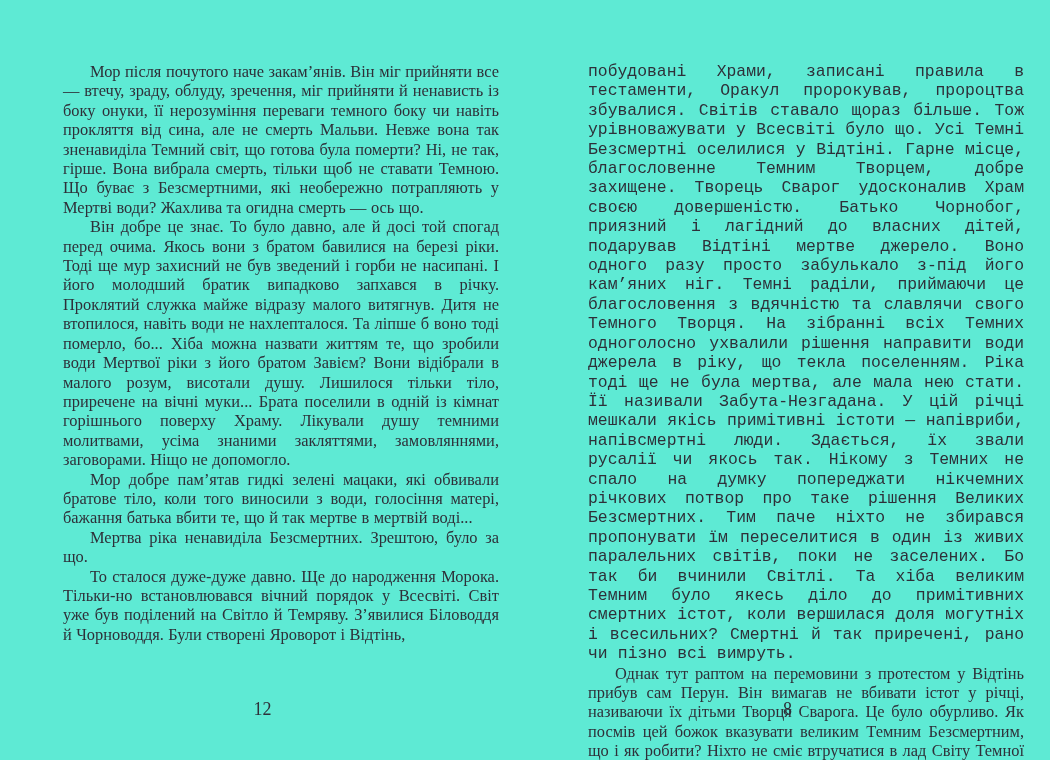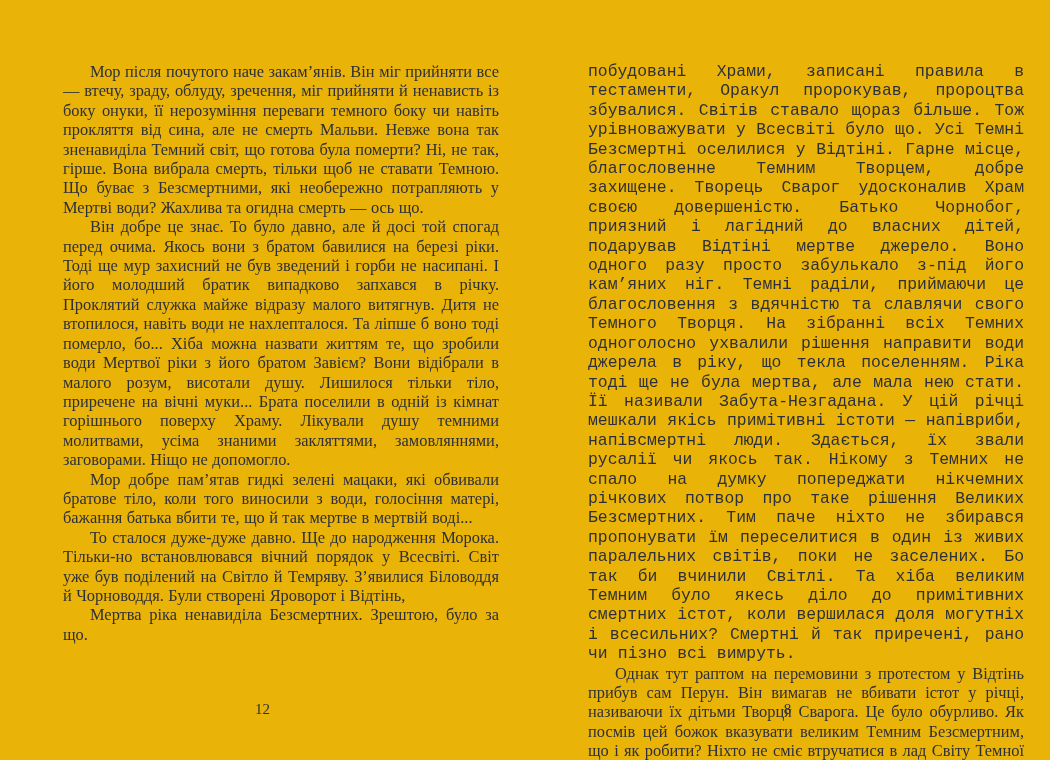--- a/index.html
+++ b/index.html
@@ -18,21 +18,21 @@
     position: relative;
     display: flex;
     width: 1050px;
     height: 760px;
     background: #ffffff;
   }
   .page {
     position: relative;
     width: 525px;
     height: 760px;
-    background: #eab308;
+    background: #5eead4;
   }
   .text-block {
     position: absolute;
     left: 63px;
     top: 62px;
     width: 436px;
     text-align: justify;
     font-size: 16.4px;
     line-height: 19.4px;
     hyphens: auto;
@@ -47,36 +47,36 @@
   .para.noindent {
     text-indent: 0;
     font-family: Liberation Mono, monospace;
   }
   .folio {
     position: absolute;
     top: 701px;
     left: 0;
     width: 100%;
     text-align: center;
-    font-size: 15px;
+    font-size: 18px;
     line-height: 16px;
   }
 </style>
 </head>
 <body style="background: rgb(255, 255, 255); color: rgb(46, 48, 57);">
 
 <main class="spread">
 
   <section class="page">
     <div class="text-block">
         <p class="para">Мор після почутого наче закам’янів. Він міг прийняти все — втечу, зраду, облуду, зречення, міг прийняти й ненависть із боку онуки, її нерозуміння переваги темного боку чи навіть прокляття від сина, але не смерть Мальви. Невже вона так зненавиділа Темний світ, що готова була померти? Ні, не так, гірше. Вона вибрала смерть, тільки щоб не ставати Темною. Що буває з Безсмертними, які необережно потрапляють у Мертві води? Жахлива та огидна смерть — ось що.</p>
         <p class="para">Він добре це знає. То було давно, але й досі той спогад перед очима. Якось вони з братом бавилися на березі ріки. Тоді ще мур захисний не був зведений і горби не насипані. І його молодший братик випадково запхався в річку. Проклятий служка майже відразу малого витягнув. Дитя не втопилося, навіть води не нахлепталося. Та ліпше б воно тоді померло, бо... Хіба можна назвати життям те, що зробили води Мертвої ріки з його братом Завієм? Вони відібрали в малого розум, висотали душу. Лишилося тільки тіло, приречене на вічні муки... Брата поселили в одній із кімнат горішнього поверху Храму. Лікували душу темними молитвами, усіма знаними закляттями, замовляннями, заговорами. Ніщо не допомогло.</p>
         <p class="para">Мор добре пам’ятав гидкі зелені мацаки, які обвивали братове тіло, коли того виносили з води, голосіння матері, бажання батька вбити те, що й так мертве в мертвій воді...</p>
+        <p class="para">Мертва ріка ненавиділа Безсмертних. Зрештою, було за що.</p>
         <p class="para">То сталося дуже-дуже давно. Ще до народження Морока. Тільки-но встановлювався вічний порядок у Всесвіті. Світ уже був поділений на Світло й Темряву. З’явилися Біловоддя й Чорноводдя. Були створені Яроворот і Відтінь,</p>
-        <p class="para">Мертва ріка ненавиділа Безсмертних. Зрештою, було за що.</p>
       </div>
     <div class="folio">12</div>
   </section>
 
   <section class="page">
     <div class="text-block">
         <p class="para noindent">побудовані Храми, записані правила в тестаменти, Оракул пророкував, пророцтва збувалися. Світів ставало щораз більше. Тож урівноважувати у Всесвіті було що. Усі Темні Безсмертні оселилися у Відтіні. Гарне місце, благословенне Темним Творцем, добре захищене. Творець Сварог удосконалив Храм своєю довершеністю. Батько Чорнобог, приязний і лагідний до власних дітей, подарував Відтіні мертве джерело. Воно одного разу просто забулькало з-під його кам’яних ніг. Темні раділи, приймаючи це благословення з вдячністю та славлячи свого Темного Творця. На зібранні всіх Темних одноголосно ухвалили рішення направити води джерела в ріку, що текла поселенням. Ріка тоді ще не була мертва, але мала нею стати. Її називали Забута-Незгадана. У цій річці мешкали якісь примітивні істоти — напівриби, напівсмертні люди. Здається, їх звали русалії чи якось так. Нікому з Темних не спало на думку попереджати нікчемних річкових потвор про таке рішення Великих Безсмертних. Тим паче ніхто не збирався пропонувати їм переселитися в один із живих паралельних світів, поки не заселених. Бо так би вчинили Світлі. Та хіба великим Темним було якесь діло до примітивних смертних істот, коли вершилася доля могутніх і всесильних? Смертні й так приречені, рано чи пізно всі вимруть.</p>
         <p class="para">Однак тут раптом на перемовини з протестом у Відтінь прибув сам Перун. Він вимагав не вбивати істот у річці, називаючи їх дітьми Творця Сварога. Це було обурливо. Як посмів цей божок вказувати великим Темним Безсмертним, що і як робити? Ніхто не сміє втручатися в лад Світу Темної Ночі. Ніхто, крім Творця. Творець мовчав, а отже, Темні чинили правильно. І мертва вода з Чорнобогового джерела потекла в досі живу</p>
       </div>
     <div class="folio">8</div>

